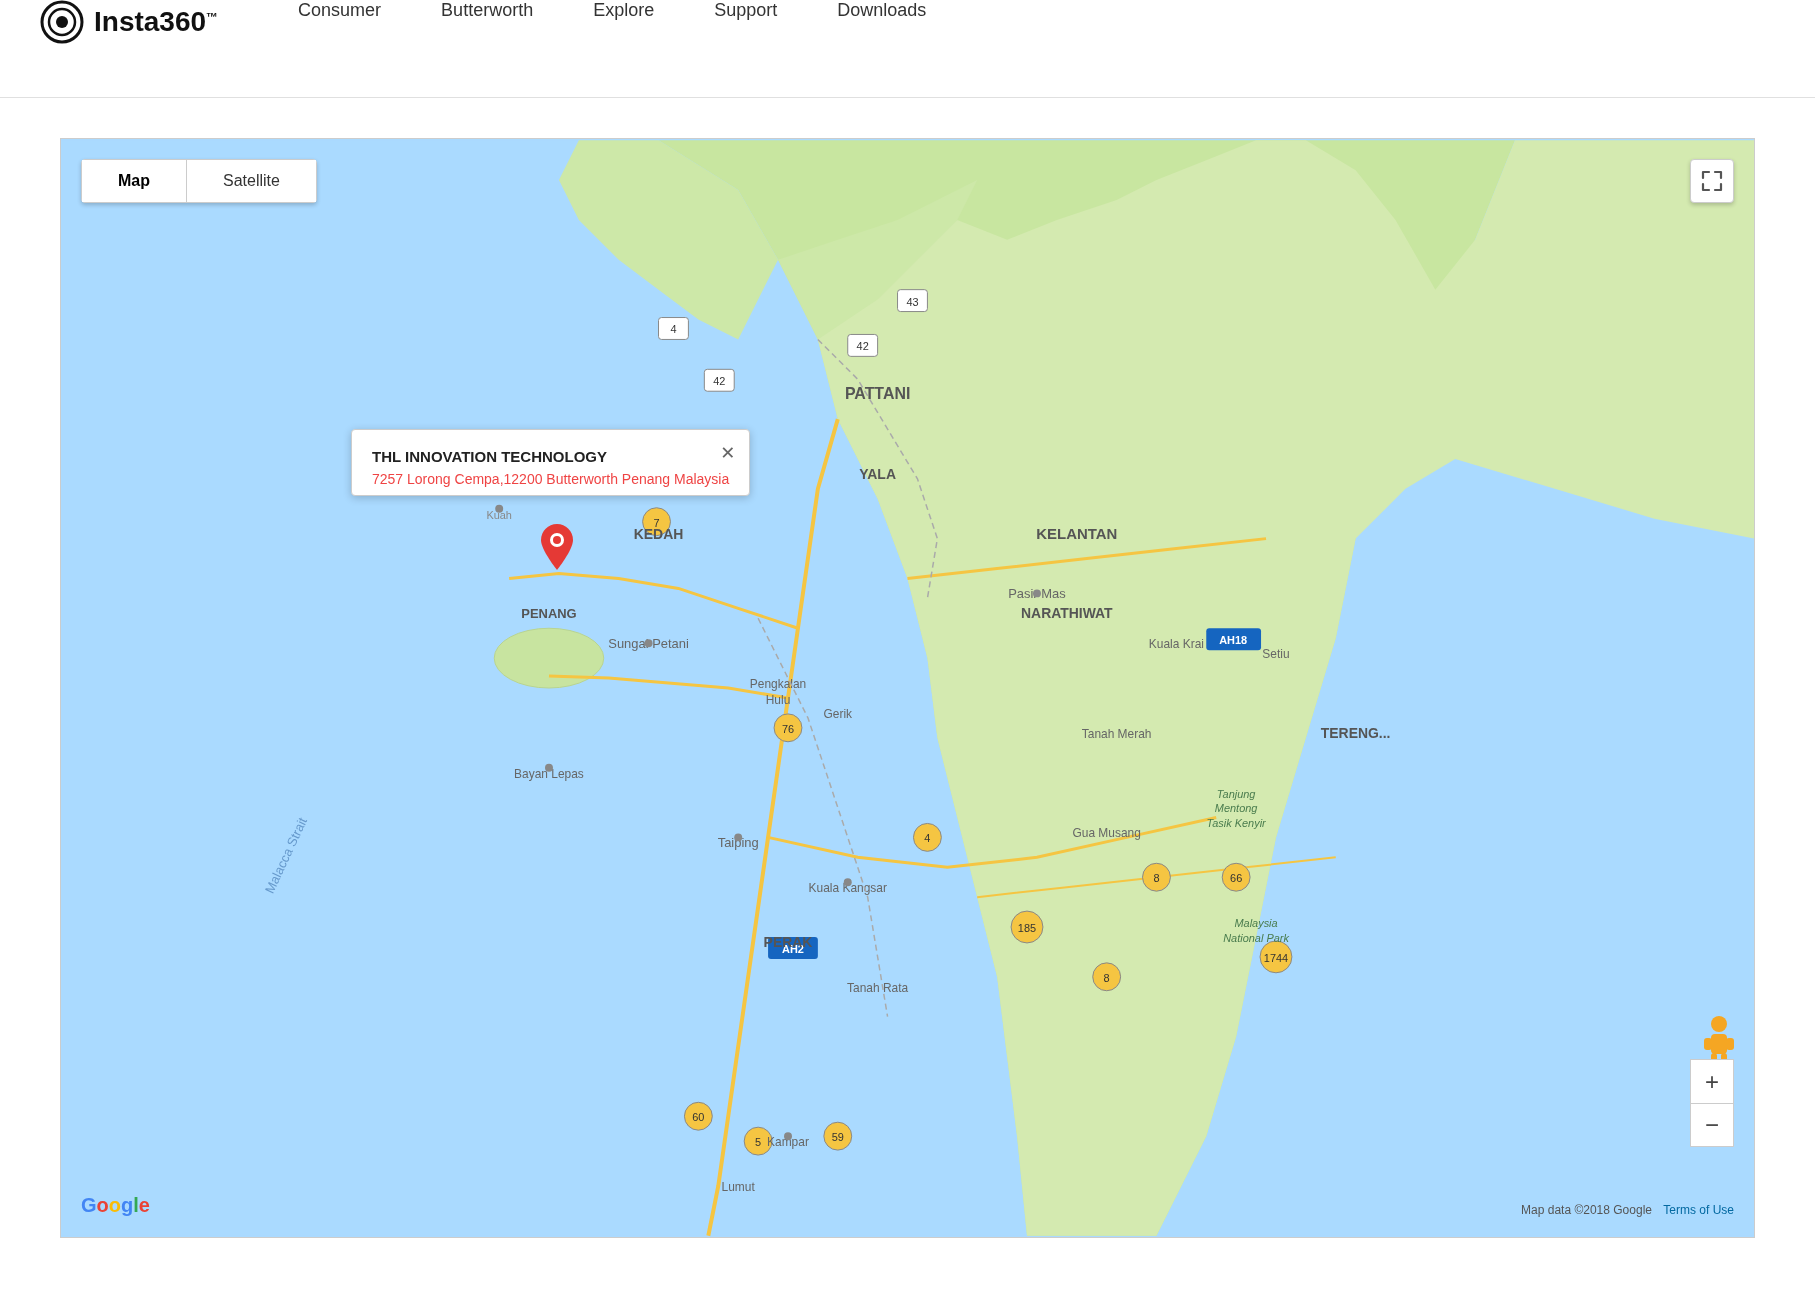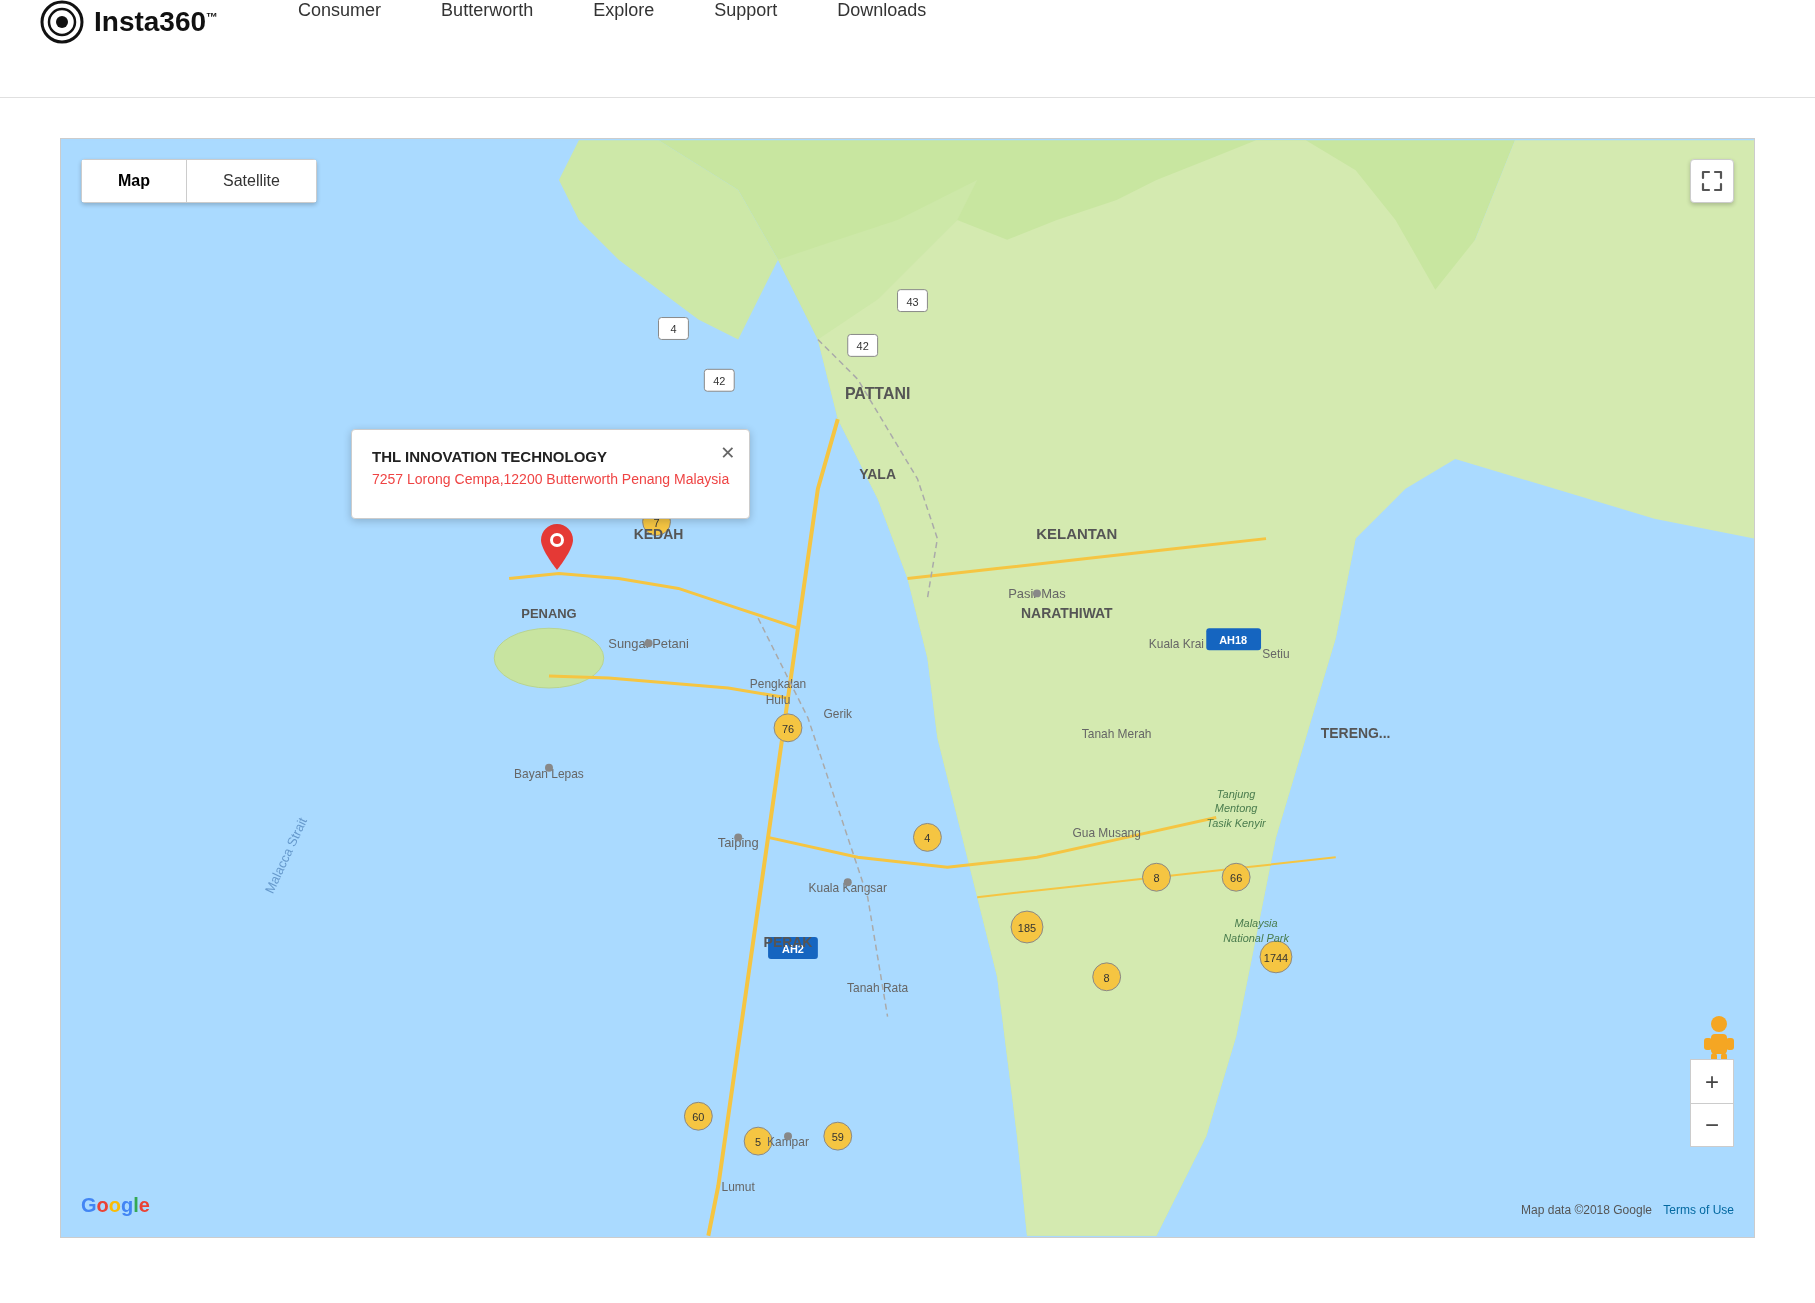--- a/index.html
+++ b/index.html
@@ -111,21 +111,21 @@
     }
 
     
     .info-popup {
       position: absolute;
       top: 290px;
       left: 290px;
       background: #fff;
       border: 1px solid #ccc;
       border-radius: 4px;
-      padding: 18px 20px 31px 20px;
+      padding: 18px 20px 8px 20px;
       z-index: 20;
       box-shadow: 0 2px 8px rgba(0,0,0,0.2);
       min-width: 380px;
     }
     .info-popup-title {
       font-size: 15px;
       font-weight: bold;
       color: #222;
       margin-bottom: 6px;
       padding-right: 30px;

